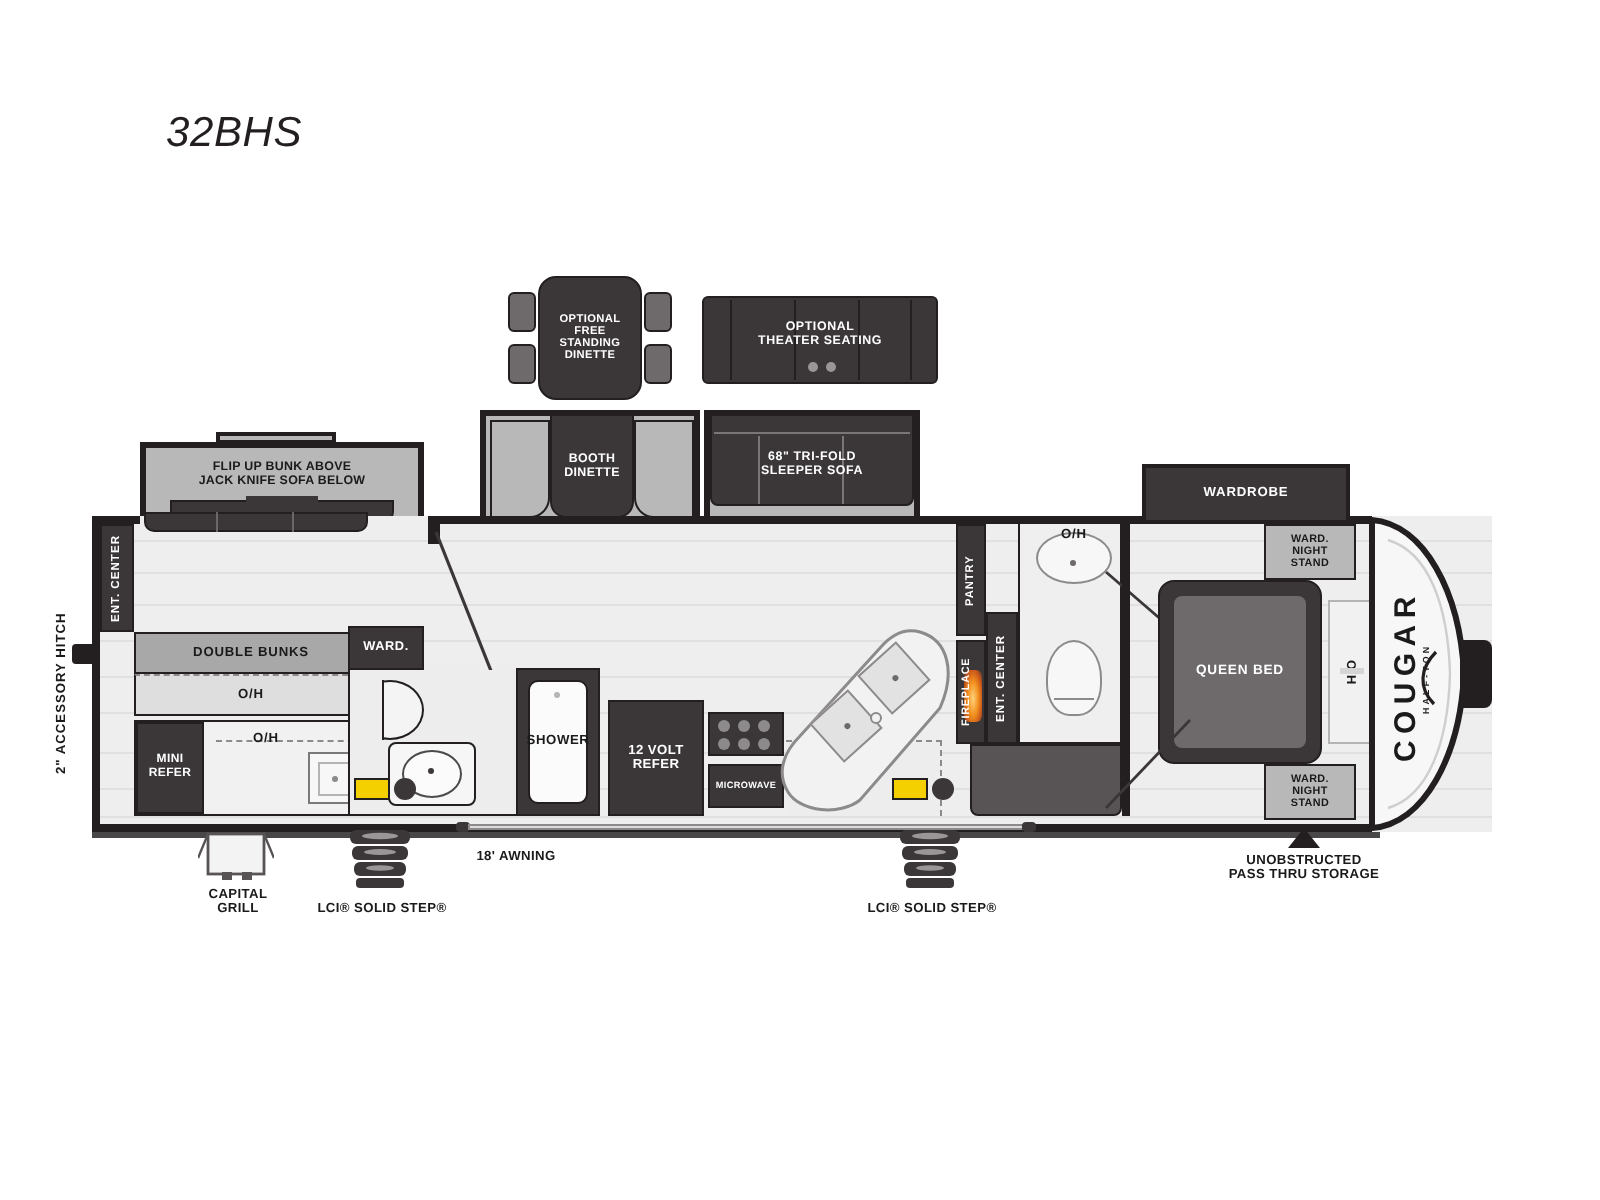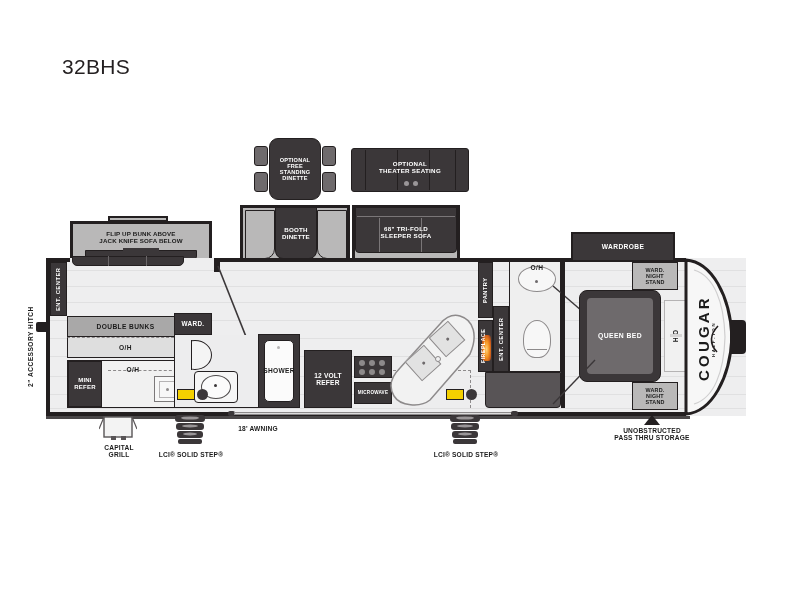--- a/index.html
+++ b/index.html
@@ -1,22 +1,22 @@
 <!DOCTYPE html>
 <html><head>
 <meta charset="utf-8">
 <style>
   html,body{margin:0;padding:0;background:#ffffff;}
   body{width:800px;height:600px;overflow:hidden;
        font-family:"Liberation Sans","DejaVu Sans",sans-serif;}
   .page{position:relative;width:800px;height:600px;background:#fff;}
 
   
-  .title{position:absolute;left:62px;top:55px;font-size:21px;color:#231f20;
-         letter-spacing:.3px;font-weight:400;}
+  .title{position:absolute;left:83px;top:55px;font-size:21px;color:#231f20;
+         letter-spacing:.3px;font-weight:400;font-style:italic;}
 
   
   .abs{position:absolute;box-sizing:border-box;}
   .lbl{position:absolute;box-sizing:border-box;display:flex;align-items:center;
        justify-content:center;text-align:center;line-height:1.12;}
   .wht{color:#ffffff;}
   .blk{color:#1a1a1a;}
   .vert{writing-mode:vertical-rl;transform:rotate(180deg);}
   .vert2{writing-mode:vertical-rl;}
 

